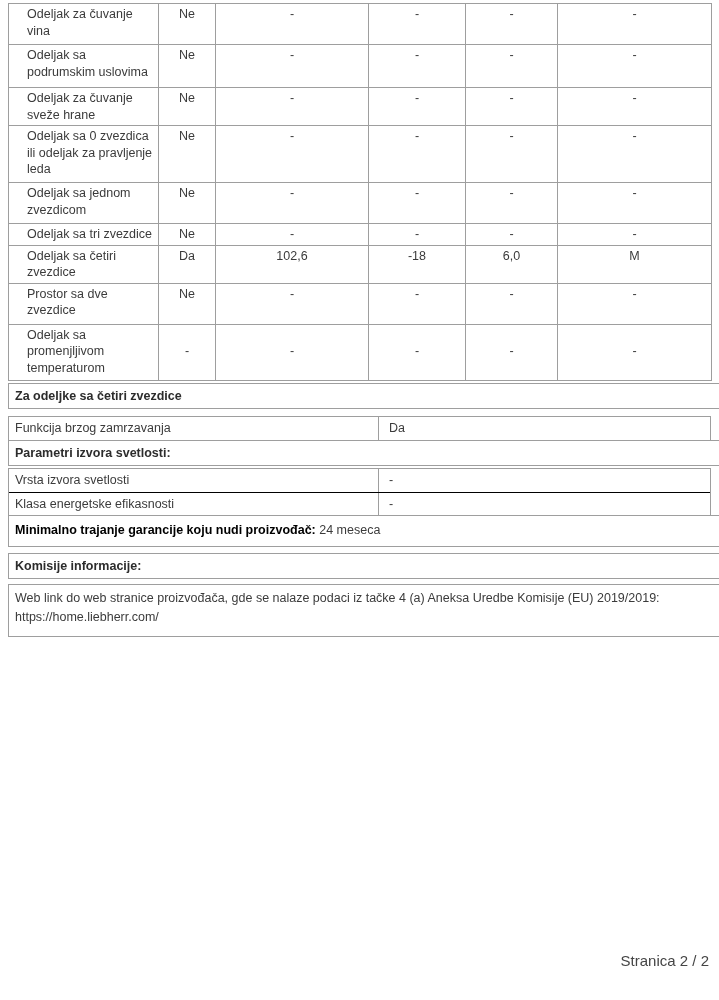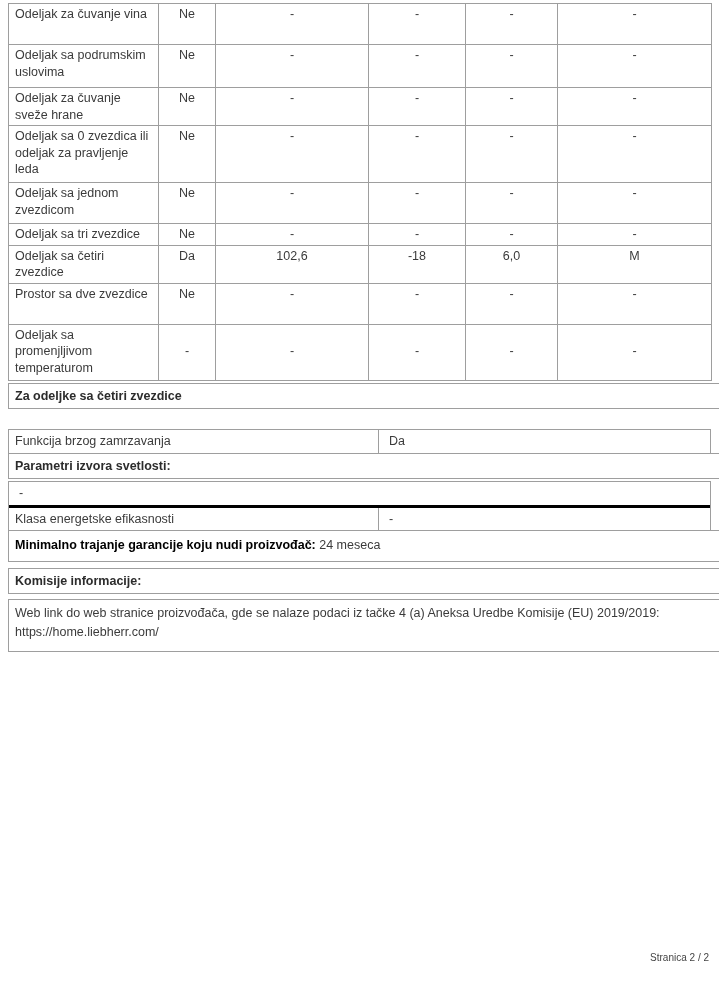--- a/index.html
+++ b/index.html
@@ -15,57 +15,57 @@
 
   
   table.main-table {
     border-collapse: collapse;
     table-layout: fixed;
     width: 703px;
     font-size: 12.5px;
     line-height: 1.32;
   }
   table.main-table td { border: 1px solid #9e9e9e; overflow: hidden; }
-  td.label-cell { padding: 2px 4px 2px 6px; vertical-align: top; margin-left: 46px; }
+  td.label-cell { padding: 2px 4px 2px 18px; vertical-align: top; margin-left: 46px; }
   td.value-cell { text-align: center; vertical-align: top; padding-top: 2px; }
   tr.mid td.value-cell { vertical-align: middle; padding-top: 0; }
 
   
   .box {
     border: 1px solid #9e9e9e;
     width: 701px;
     font-size: 12.5px;
     line-height: 1.32;
     box-sizing: content-box;
   }
   .sec-header { font-weight: bold; color: #2c2c2c; padding: 4px 4px 4px 6px; }
   .gap2 { margin-top: 2px; }
-  .gap3 { margin-top: 20px; }
+  .gap3 { margin-top: 7px; }
   .gap5 { margin-top: 5px; }
   .gap6 { margin-top: 6px; }
   .flush { margin-top: -1px; }
 
   .kv { display: flex; }
   .kv .kv-label {
     width: 359px; flex: 0 0 359px;
     border-right: 1px solid #9e9e9e;
     padding: 3px 4px 3px 6px;
   }
   .kv .kv-value { flex: 1; padding: 3px 4px 3px 10px; }
-  .kv-stack .kv + .kv { border-top: 3px solid #000000; justify-content: center; }
+  .kv-stack .kv + .kv { border-top: 1px solid #000000; justify-content: center; }
 
   .warranty-row { padding: 6px 4px 7px 6px; }
   .warranty-row .b { font-weight: bold; color: #000000; }
 
   .weblink-row { padding: 4px 10px 9px 6px; line-height: 1.5; }
 
   .footer {
     position: absolute;
     top: 952px; right: 10px;
-    font-size: 10px;
+    font-size: 15px;
     color: #454545;
   }
 </style>
 </head>
 <body>
 
 <div class="page">
   <div class="content">
 
     <table class="main-table">
@@ -163,20 +163,21 @@
         <div class="kv-value">Da</div>
       </div>
     </div>
 
     <div class="box sec-header flush">
       <span>Parametri izvora svetlosti:</span>
     </div>
 
     <div class="box gap2 kv-stack">
       <div class="kv">
+        <div class="kv-label">Vrsta izvora svetlosti</div>
         <div class="kv-value">-</div>
       </div>
       <div class="kv">
         <div class="kv-label">Klasa energetske efikasnosti</div>
         <div class="kv-value">-</div>
       </div>
     </div>
 
     <div class="box warranty-row flush">
       <span class="b">Minimalno trajanje garancije koju nudi proizvođač:</span>

